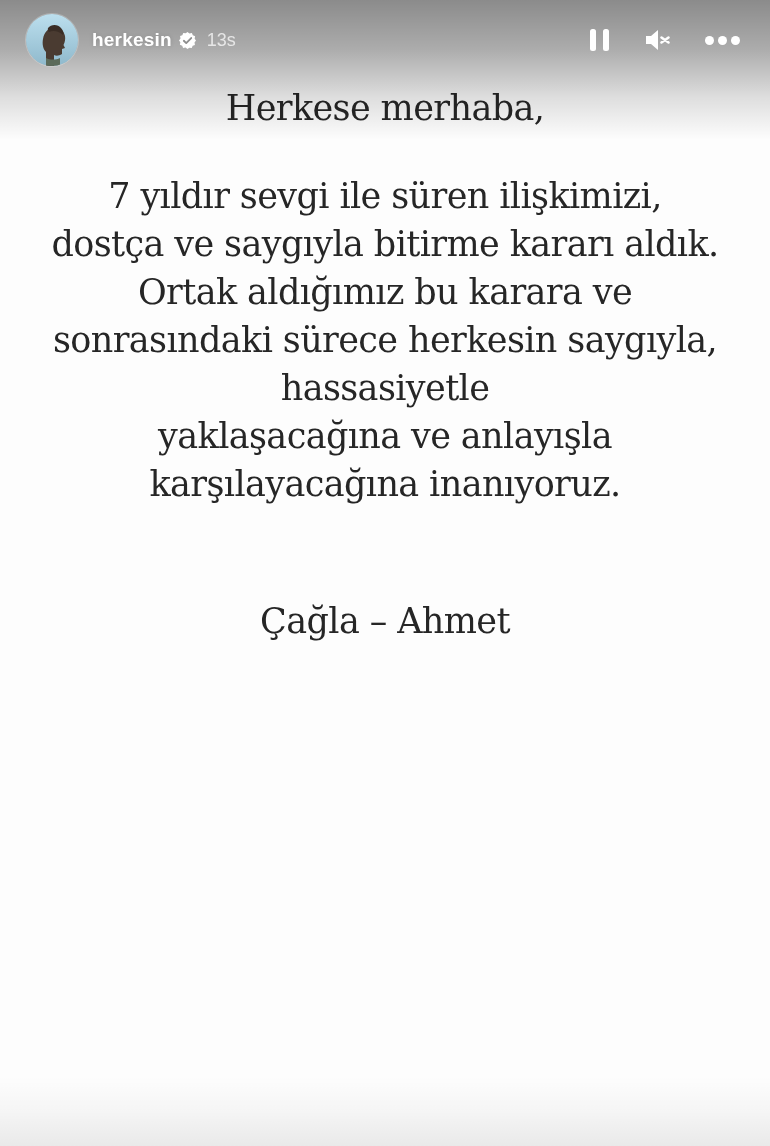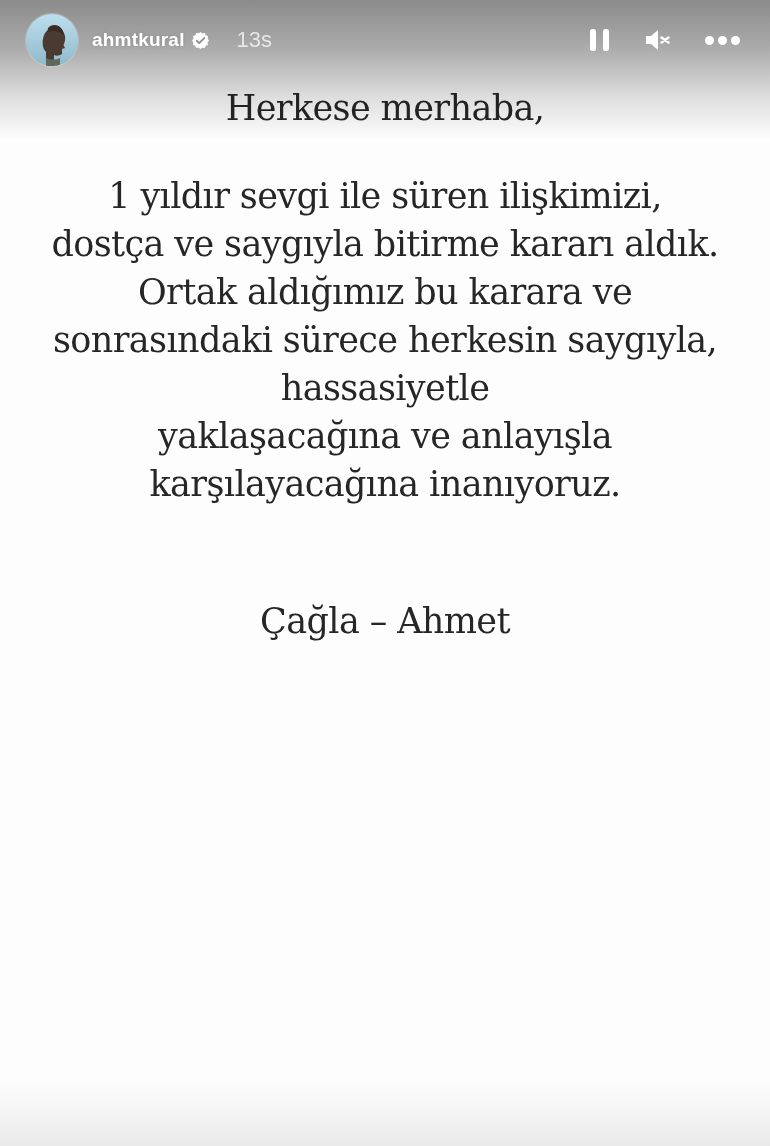--- a/index.html
+++ b/index.html
@@ -66,23 +66,23 @@
     letter-spacing: 0.2px;
     cursor: pointer;
     text-shadow: 0 0 4px rgba(0,0,0,0.15);
   }
   .verified-badge {
     margin-left: 7px;
     width: 17px; height: 17px;
     flex: 0 0 auto;
   }
   .timestamp {
-    margin-left: 28px;
+    margin-left: 11px;
     color: rgba(255,255,255,0.72);
-    font-size: 22px;
+    font-size: 18px;
     font-weight: 400;
   }
   .header-spacer { flex: 1; }
   .header-controls {
     display: flex;
     align-items: center;
     gap: 26px;
   }
   .icon-btn {
     background: none;
@@ -131,21 +131,21 @@
     margin-bottom: 0;
   }
 </style>
 </head>
 <body>
 
 <div class="story-viewport">
 
   <div class="story-text">
     <p class="para">Herkese merhaba,</p>
-    <p class="para">1 yıldır sevgi ile süren ilişkimizi,
+    <p class="para">7 yıldır sevgi ile süren ilişkimizi,
 dostça ve saygıyla bitirme kararı aldık.
 Ortak aldığımız bu karara ve
 sonrasındaki sürece herkesin saygıyla,
 hassasiyetle
 yaklaşacağına ve anlayışla
 karşılayacağına inanıyoruz.</p>
     <p class="para signature">Çağla – Ahmet</p>
   </div>
 
   <div class="top-gradient"></div>
@@ -161,21 +161,21 @@
           </linearGradient>
         </defs>
         <rect width="52" height="52" fill="url(#skyGrad)"></rect>
 
         <path d="M20 52 L20 38 C17 35 16 30 17 25 C18 18 23 13 29 13 C34 13 38 17 39 22 C39.5 25 39 28 37.5 31 L39 34 L36 35 L36 40 C33 42 30 42 28 41 L28 52 Z" fill="#4a3b31"></path>
         <path d="M22 14 C25 10 32 10 35 14 C37 16 38 19 37 21 C33 17 27 16 23 18 C22 17 21.5 15.5 22 14 Z" fill="#3a2d25"></path>
         <path d="M20 52 L34 52 L34 44 C30 46 24 46 20 44 Z" fill="#5c6b5a"></path>
       </svg>
     </div>
 
-    <span class="username">ahmtkural</span>
+    <span class="username">herkesin</span>
 
     <svg class="verified-badge" viewBox="0 0 24 24">
       <path fill="#ffffff" d="M12 0l2.8 2.1 3.4-.6 1.3 3.2 3.2 1.3-.6 3.4L24 12l-2.1 2.8.6 3.4-3.2 1.3-1.3 3.2-3.4-.6L12 24l-2.8-2.1-3.4.6-1.3-3.2-3.2-1.3.6-3.4L0 12l2.1-2.8-.6-3.4 3.2-1.3L6 1.3l3.4.6z"></path>
       <path fill="none" stroke="#8e8e8e" stroke-width="2.6" stroke-linecap="round" stroke-linejoin="round" d="M6.8 12.4l3.4 3.3 7-7.2"></path>
     </svg>
 
     <span class="timestamp">13s</span>
 
     <div class="header-spacer"></div>
 

